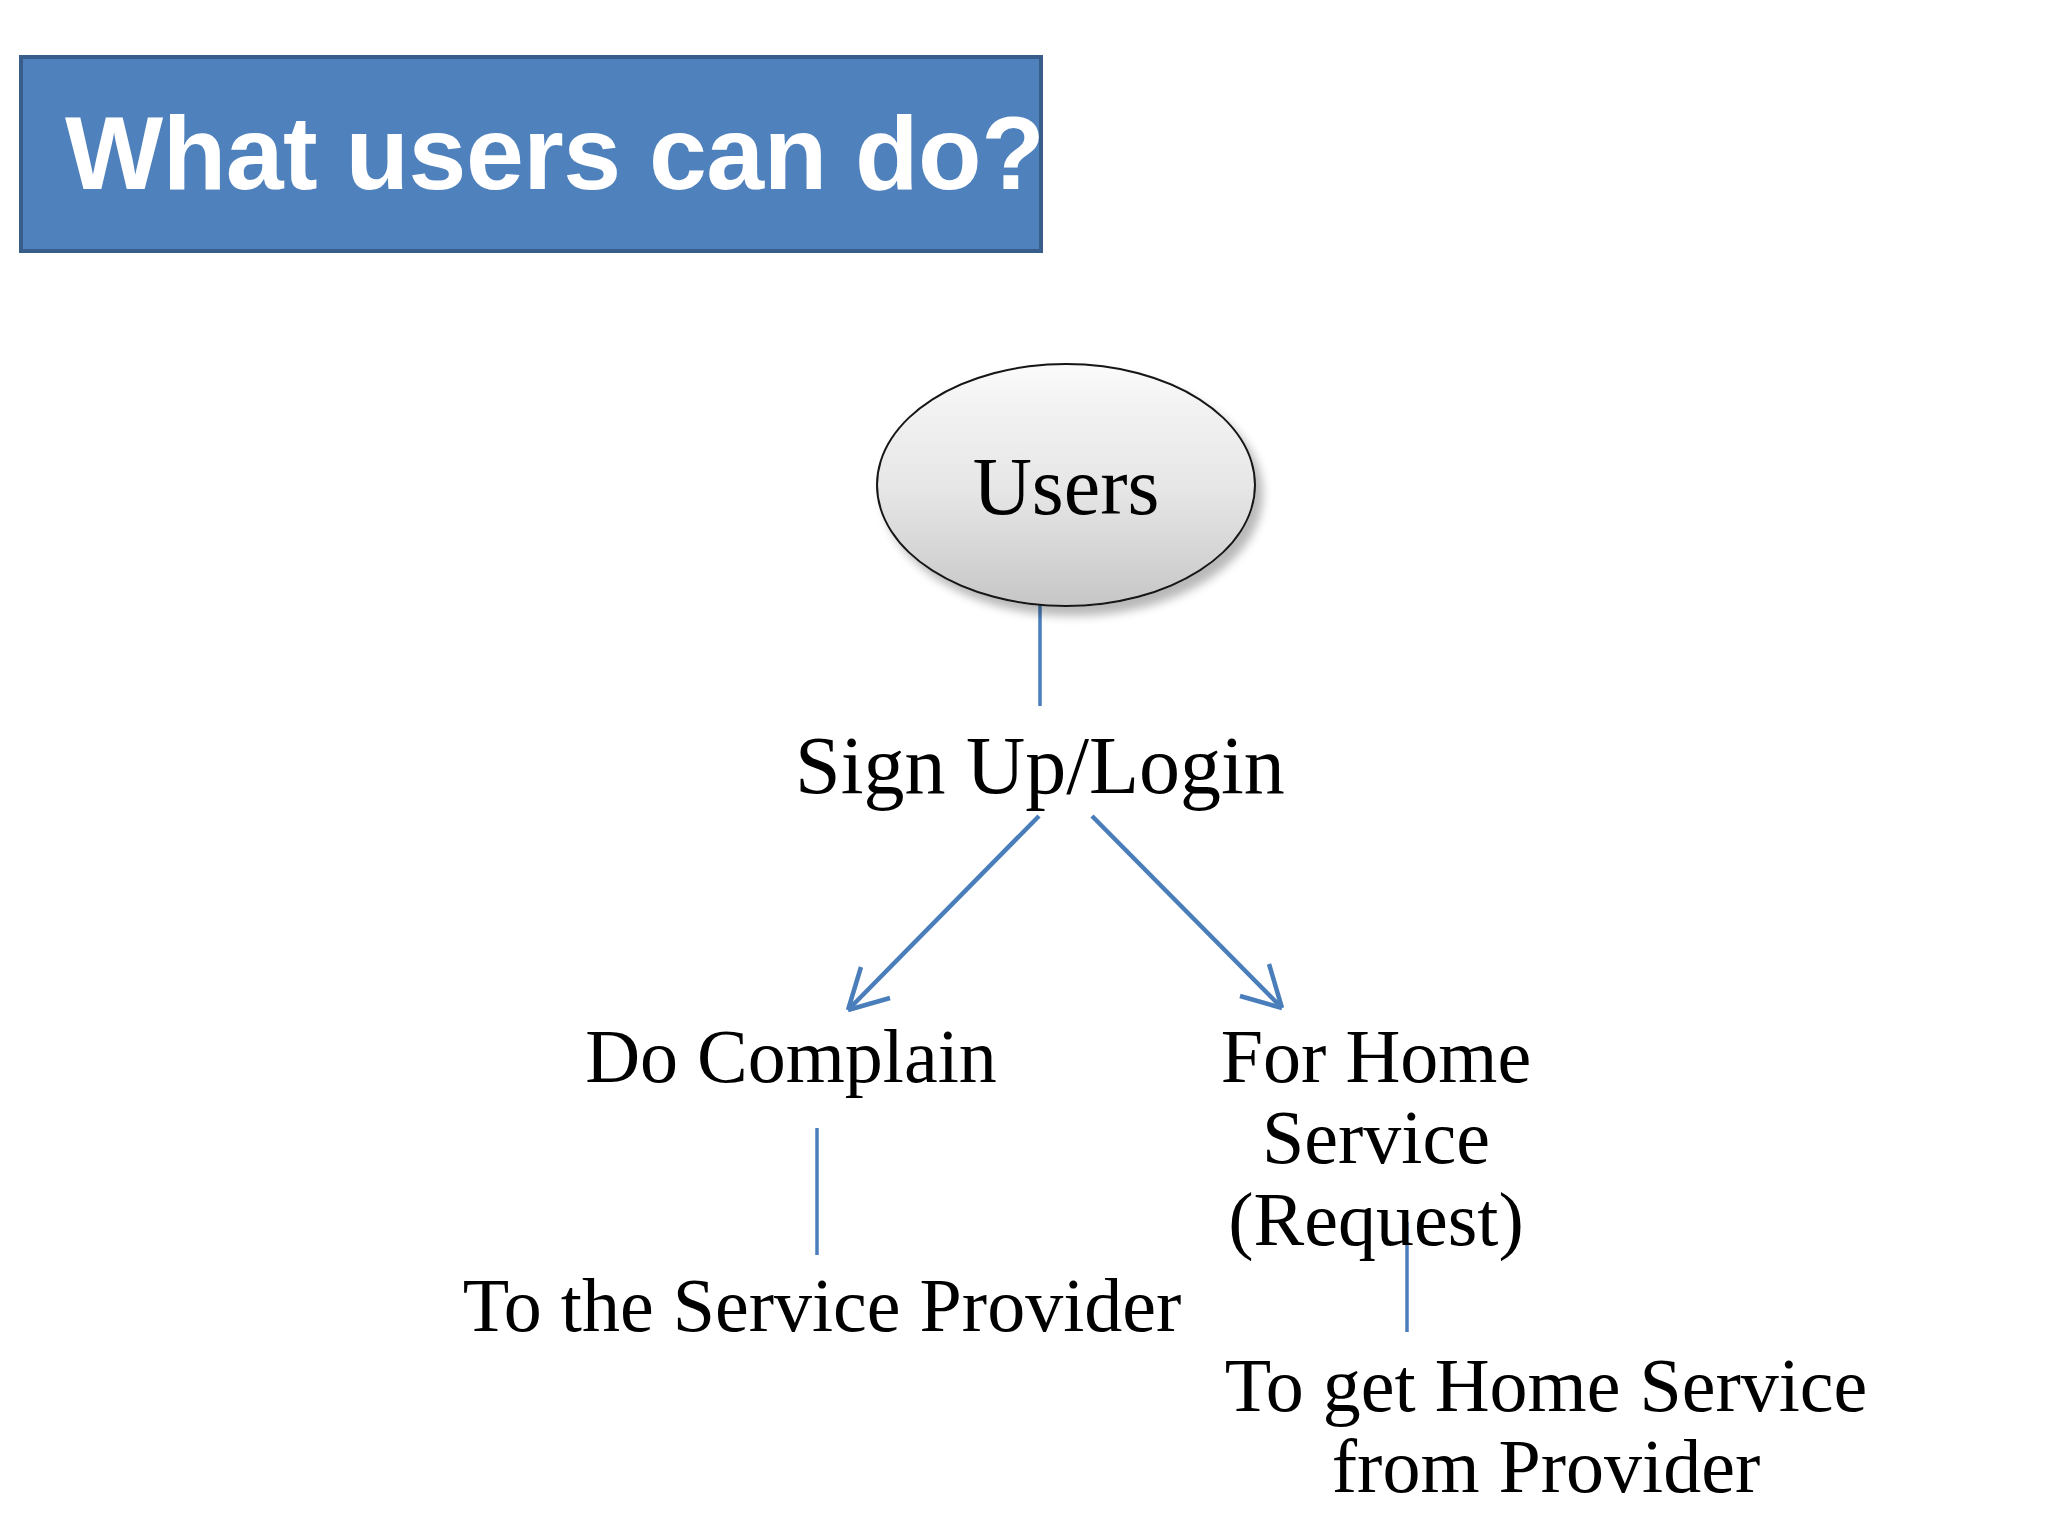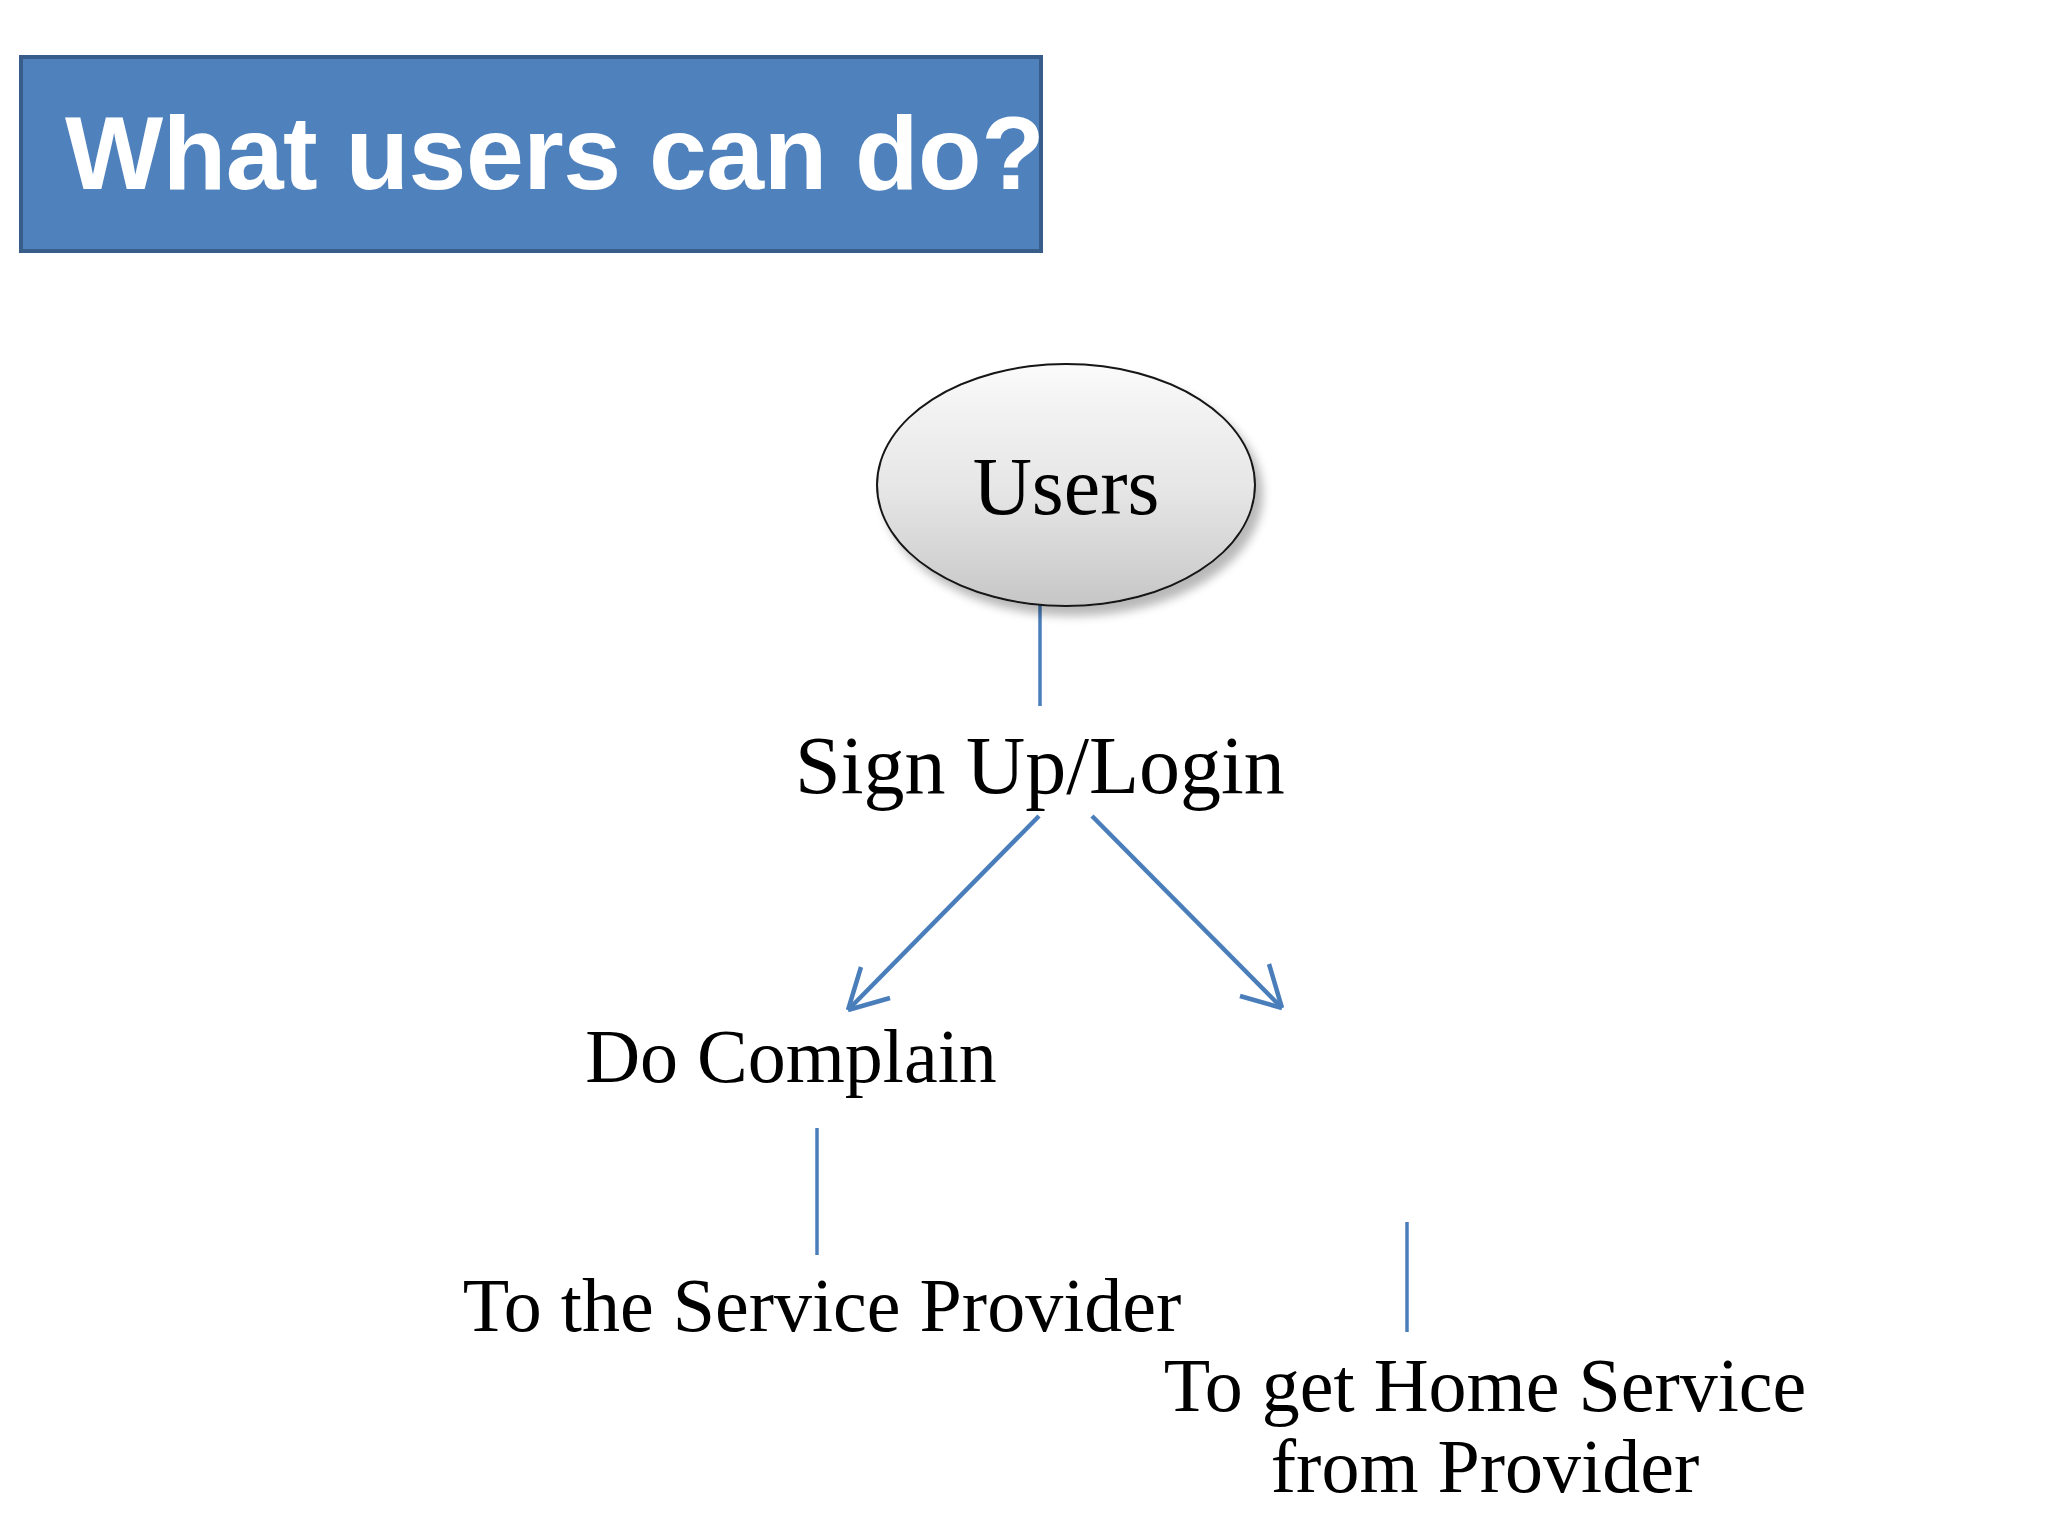--- a/index.html
+++ b/index.html
@@ -110,21 +110,21 @@
     width: 500px;
     font-size: 76px;
   }
   #node-to-provider {
     left: 356px;
     top: 1265px;
     width: 900px;
     font-size: 76px;
   }
   #node-get-home-service {
-    left: 1054px;
+    left: 1115px;
     top: 1345px;
     width: 830px;
     font-size: 76px;
   }
 </style>
 </head>
 <body>
 
 <div id="slide">
 
@@ -150,19 +150,21 @@
   </div>
 
   <div class="node-ellipse">
     <span class="node-ellipse-label">Users</span>
   </div>
 
   <div class="node-text" id="node-signup">Sign Up/Login</div>
 
   <div class="node-text" id="node-complain">Do Complain</div>
 
+  <div class="node-text" id="node-home-service">For Home Service
+(Request)</div>
 
   <div class="node-text" id="node-to-provider">To the Service Provider</div>
 
   <div class="node-text" id="node-get-home-service">To get Home Service
 from Provider</div>
 
 </div>
 
 </body></html>

